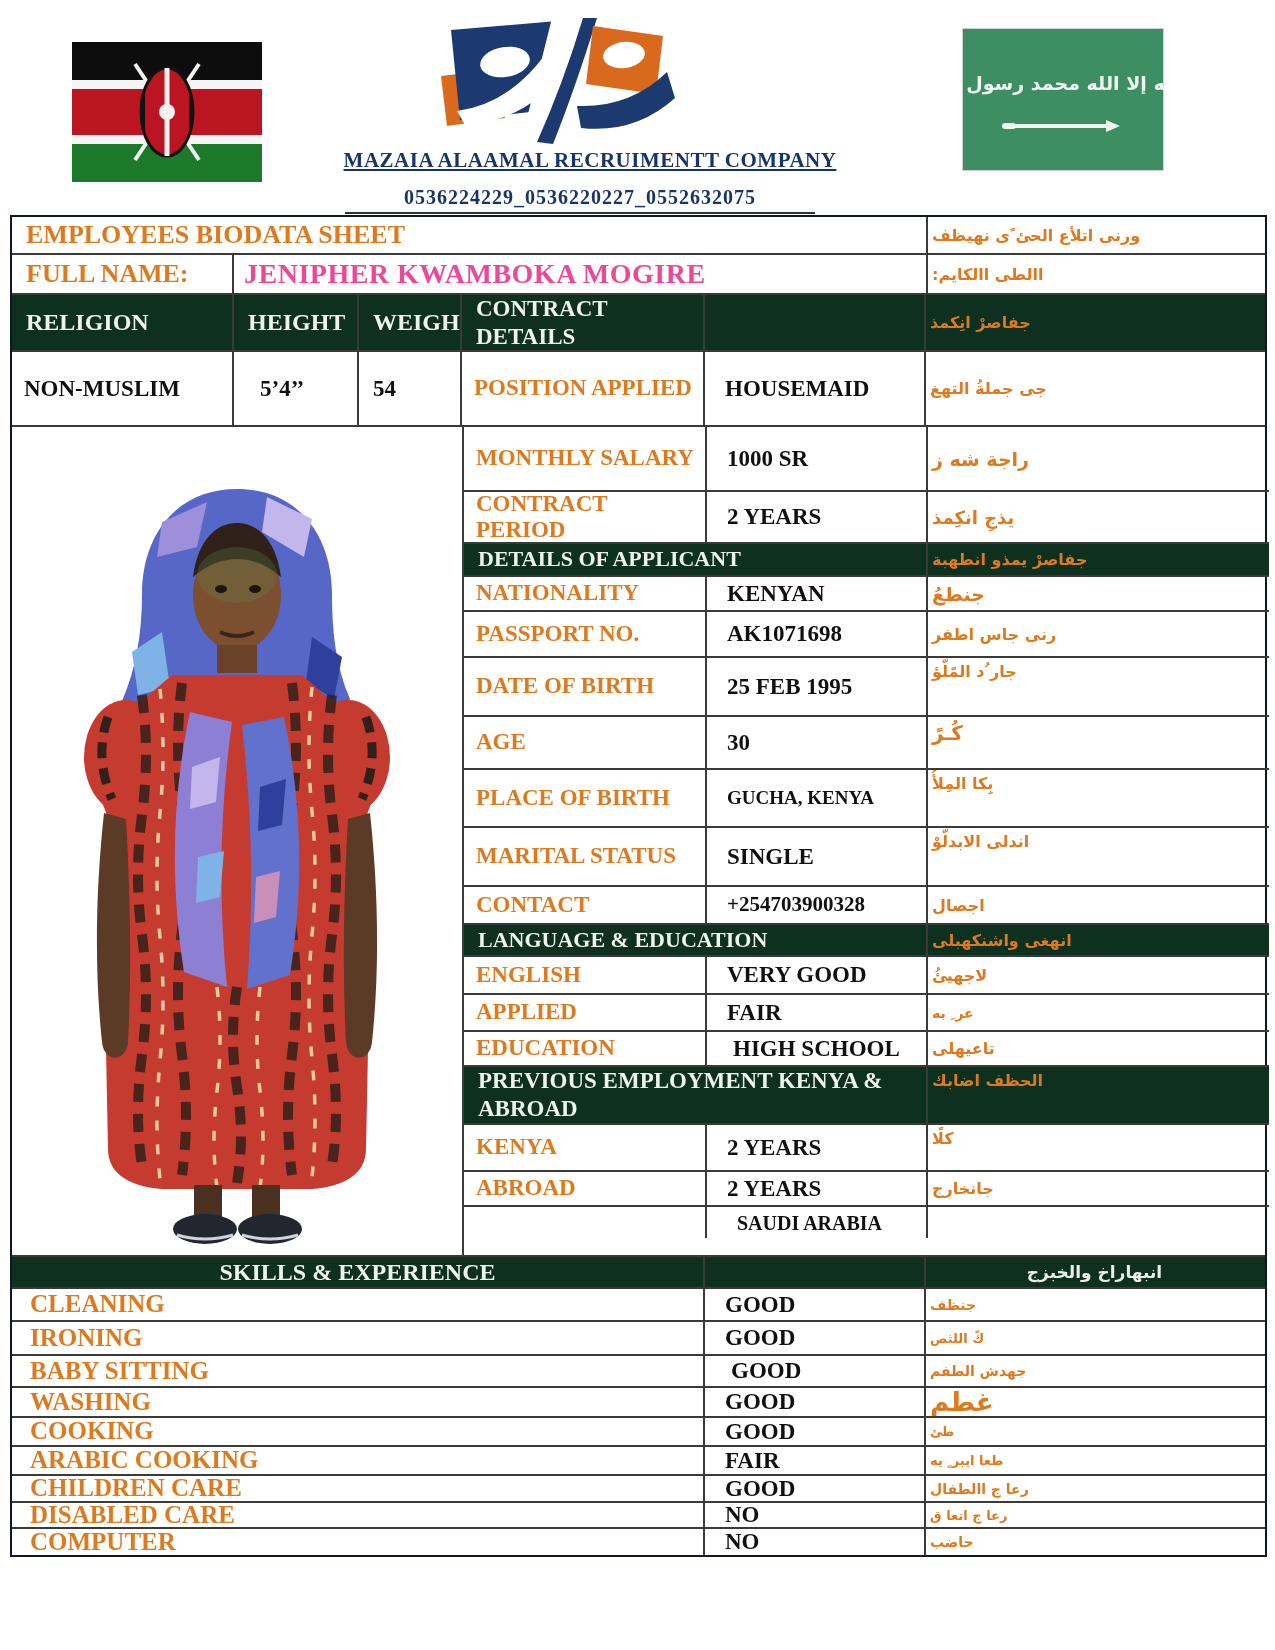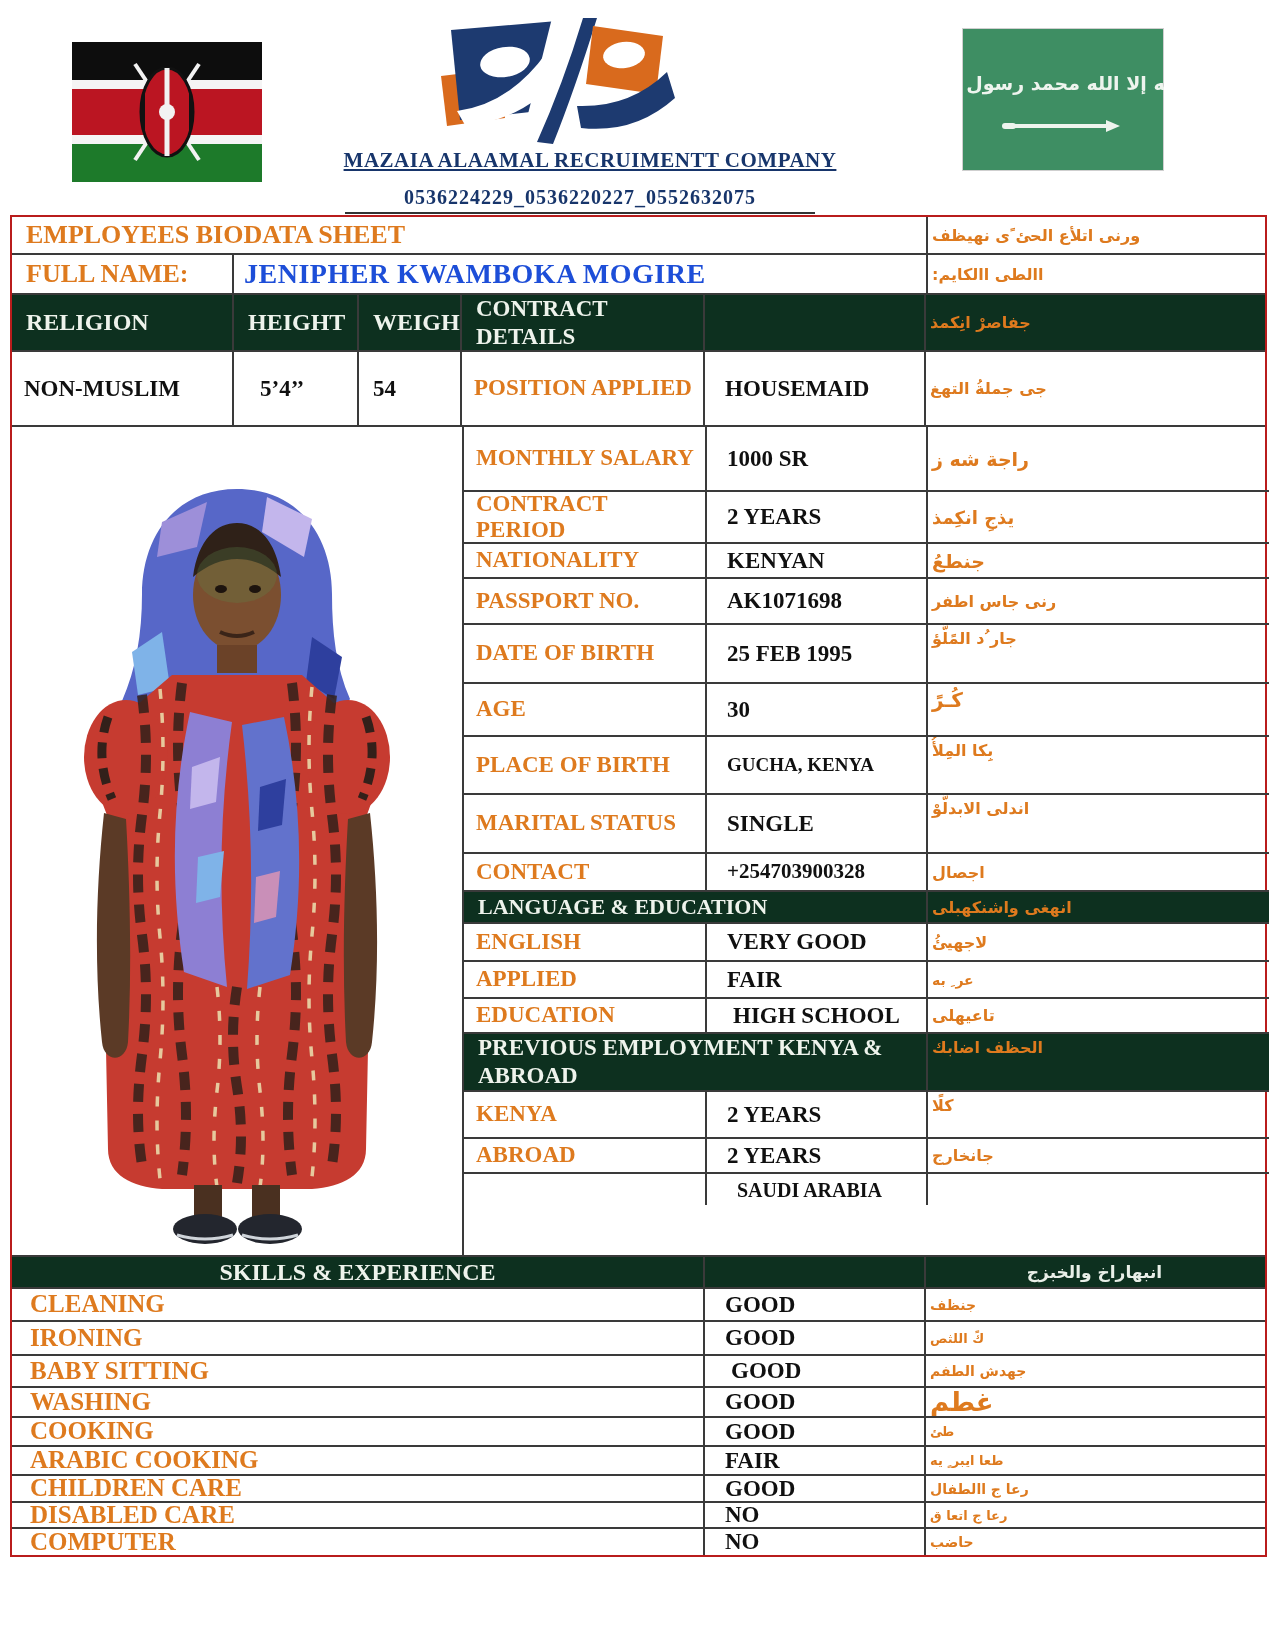--- a/index.html
+++ b/index.html
@@ -13,21 +13,21 @@
   .hdr-flag-kenya { position:absolute; left:72px; top:42px; width:190px; height:140px; }
   .hdr-logo      { position:absolute; left:425px; top:14px; width:260px; height:132px; }
   .hdr-saudi     { position:absolute; left:962px; top:28px; width:202px; height:143px; }
   .company-name  { position:absolute; left:300px; top:148px; width:580px; text-align:center;
                    font-weight:bold; font-size:21px; letter-spacing:.5px; color:#17356b;
                    text-decoration:underline; font-family:"Liberation Serif", serif; }
   .company-phone { position:absolute; left:345px; top:186px; width:470px; text-align:center;
                    font-weight:bold; font-size:20px; letter-spacing:1px; color:#17356b;
                    border-bottom:2px solid #333; padding-bottom:3px; }
   
-  .sheet { position:absolute; left:10px; top:215px; width:1257px; border:2px solid #b91c1c; background:#fff; }
+  .sheet { position:absolute; left:10px; top:215px; width:1257px; border:2px solid #0f172a; background:#fff; }
   .row { display:flex; border-bottom:2px solid #3a3a3a; }
   .row:last-child { border-bottom:none; }
   .cell { border-right:2px solid #3a3a3a; display:flex; align-items:center; overflow:hidden; }
   .cell.last { border-right:none; }
   .c-a { flex:0 0 222px; } .c-b { flex:0 0 125px;text-align:center; } .c-c { flex:0 0 103px; }
   .c-d { flex:0 0 243px; } .c-e { flex:0 0 221px; } .c-f { flex:0 0 337px; }           
   .c-ad { flex:0 0 916px; }           
   .c-name { flex:0 0 694px; }         
   .c-sec  { flex:0 0 464px; }         
   .c-skl  { flex:0 0 693px; }         
@@ -35,21 +35,21 @@
   .val { color:#101010; font-weight:bold; font-size:23px; line-height:1.1; padding:2px 4px 2px 20px; }
   .val.small { font-size:19px; }
   .ar  { color:#de7a1e; font-weight:bold; font-size:16px; direction:rtl; text-align:right;
          justify-content:flex-end; padding:4px 12px 4px 4px; font-family:"DejaVu Sans", sans-serif; }
   .ar.big { font-size:26px; }
   .green { background:#0d301f; }
   .green .wht { color:#eef3ec; font-weight:bold; font-size:23px; line-height:1.2; padding:2px 4px 2px 14px; }
   .green .ar-w { color:#e9efe8; font-size:17px; font-weight:bold; direction:rtl; width:100%; text-align:center;
                  font-family:"DejaVu Sans", sans-serif; }
   .title-cell { color:#de7a1e; font-weight:bold; font-size:26px; padding-left:14px; }
-  .name-cell  { color:#1d4ed8; font-weight:bold; font-size:28px; padding-left:10px; letter-spacing:.5px; }
+  .name-cell  { color:#ec4899; font-weight:bold; font-size:28px; padding-left:10px; letter-spacing:.5px; }
   .hdr-w { color:#eef3ec; font-weight:bold; font-size:24px; padding-left:14px; }
   .body-band { display:flex; border-bottom:none; }
   .right-col { flex:0 0 805px; display:flex; flex-direction:column; }
   .r-row { display:flex; border-bottom:2px solid #3a3a3a; }
   .photo-cell { flex:0 0 450px; border-right:2px solid #3a3a3a; background:#fff;
                 display:flex; align-items:flex-start; justify-content:center; }
   .center-txt { justify-content:center; }
   .skill-lbl { font-size:25px; padding-left:18px; }
 </style>
 </head>
@@ -206,20 +206,26 @@
         <div class="cell c-d lbl">MONTHLY SALARY</div>
         <div class="cell c-e val">1000 SR</div>
         <div class="cell c-f last ar" style="font-size:19px">راجة شه ز</div>
       </div>
       <div class="r-row" style="height:52px">
         <div class="cell c-d lbl">CONTRACT PERIOD</div>
         <div class="cell c-e val">2 YEARS</div>
         <div class="cell c-f last ar" style="font-size:18px">يذجِ  انكِمذ</div>
       </div>
 
+      <div class="r-row green" style="height:33px">
+        <div class="cell c-sec">
+            <span class="wht" style="font-size:22px">DETAILS OF APPLICANT</span>
+          </div>
+        <div class="cell c-f last ar">جفاصرْ  يمذو  انطهبة</div>
+      </div>
 
       <div class="r-row" style="height:35px">
         <div class="cell c-d lbl">NATIONALITY</div>
         <div class="cell c-e val">KENYAN</div>
         <div class="cell c-f last ar" style="font-size:19px">جنطعُ</div>
       </div>
       <div class="r-row" style="height:46px">
         <div class="cell c-d lbl">PASSPORT NO.</div>
         <div class="cell c-e val">AK1071698</div>
         <div class="cell c-f last ar">رنى جاس اطفر</div>

